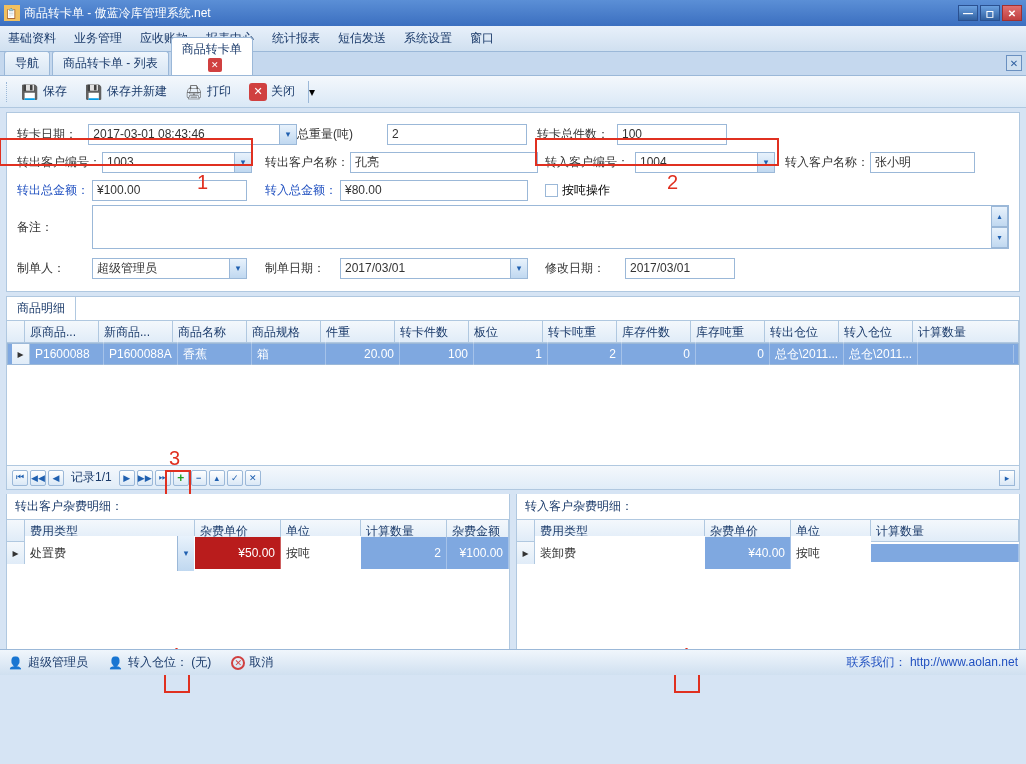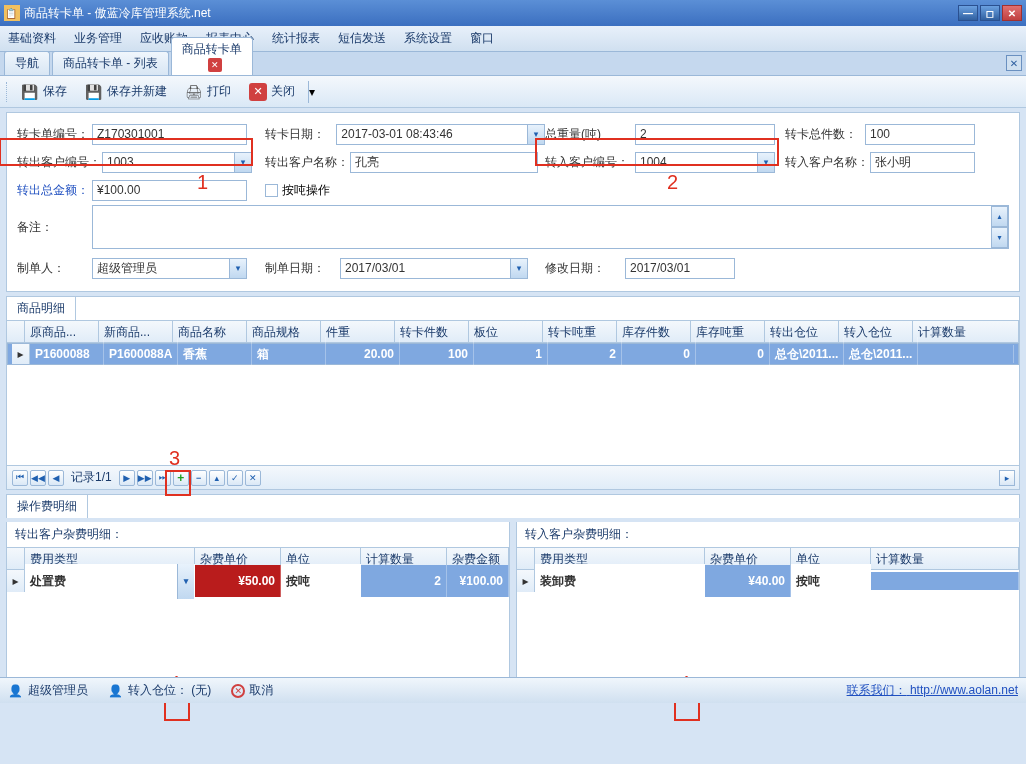--- a/index.html
+++ b/index.html
@@ -55,21 +55,21 @@
 .panel-title { display: inline-block; padding: 3px 10px; background: #fff; border: 1px solid #b0c8e0; border-bottom: none; margin-left: -1px; margin-top: -1px; color: #1a3a6a; }
 .panel-body { border-top: 1px solid #b0c8e0; }
 
 
 .grid { width: 100%; }
 .grid-head { display: flex; background: linear-gradient(#f4f8fc, #e0ecf8); border-bottom: 1px solid #b0c8e0; height: 22px; }
 .grid-head .gh { border-right: 1px solid #b0c8e0; padding: 3px 5px; color: #1a3a6a; white-space: nowrap; overflow: hidden; }
 .grid-head .gh:first-child { width: 18px; }
 .grid-row { display: flex; height: 22px; align-items: center; }
 .grid-row.sel { background: #7fa8e0; color: #fff; }
-.grid-row .gc { border-right: 1px solid rgba(255,255,255,0.3); padding: 9px 5px; white-space: nowrap; overflow: hidden; font-weight: bold; }
+.grid-row .gc { border-right: 1px solid rgba(255,255,255,0.3); padding: 9px 5px; white-space: nowrap; overflow: hidden; }
 .grid-row .gc.num { text-align: right; }
 .grid-row .indicator { width: 18px; text-align: center; color: #333; background: linear-gradient(#f4f8fc, #e0ecf8); border-right: 1px solid #b0c8e0; height: 100%; display: flex; align-items: center; justify-content: center; }
 .grid-empty { height: 100px; background: #fff; }
 
 
 .navbar { height: 24px; background: linear-gradient(#f4f8fc, #e0ecf8); border-top: 1px solid #b0c8e0; display: flex; align-items: center; padding: 0 4px; position: relative; }
 .navbtn { width: 16px; height: 16px; margin: 0 1px; background: linear-gradient(#fff, #dae8f6); border: 1px solid #9bb8d8; display: inline-flex; align-items: center; justify-content: center; font-size: 9px; color: #2060b0; border-radius: 2px; }
 .navbtn.plus { color: #20a020; font-weight: bold; font-size: 12px; }
 .navbtn.minus { color: #2060b0; font-weight: bold; }
 .navbar .rec { margin: 0 6px; color: #1a3a6a; }
@@ -79,21 +79,21 @@
 .fee-split { display: flex; gap: 6px; margin: 0 6px; }
 .fee-panel { flex: 1; background: #fff; border: 1px solid #b0c8e0; border-top: none; display: flex; flex-direction: column; }
 .fee-title { padding: 4px 8px; color: #1a3a6a; background: #fff; border-bottom: 1px solid #b0c8e0; }
 .fee-panel .navbar .hscroll { flex: 1; height: 16px; background: #e8f0fa; border: 1px solid #b0c8e0; margin: 0 4px; position: relative; border-radius: 2px; }
 .fee-panel .navbar .hscroll .thumb { position: absolute; left: 30%; width: 40%; height: 100%; background: linear-gradient(#dae8f6, #b0c8e0); border-radius: 2px; }
 
 
 .statusbar { position: absolute; bottom: 0; left: 0; right: 0; height: 26px; background: linear-gradient(#f0f6fc, #d0e0f0); border-top: 1px solid #9bb8d8; display: flex; align-items: center; padding: 0 8px; }
 .statusbar .sicon { width: 16px; height: 16px; margin-right: 4px; display: inline-flex; align-items: center; justify-content: center; }
 .statusbar .sitem { display: flex; align-items: center; margin-right: 20px; color: #1a3a6a; }
-.statusbar .link { color: #2050c0; text-decoration: underline; margin-left: auto; }
+.statusbar .link { color: #2050c0; margin-left: auto; }
 .statusbar .cancel-icon { width: 14px; height: 14px; border-radius: 50%; border: 2px solid #d04040; color: #d04040; display: inline-flex; align-items: center; justify-content: center; font-size: 9px; margin-right: 4px; }
 
 .container { position: relative; }
 </style>
 </head>
 <body>
 
 <div class="container">
 
 <div class="titlebar">
@@ -146,26 +146,20 @@
   <div class="tb-btn">
     <span class="tb-icon close">✕</span>
     <span>关闭</span>
   </div>
   <div class="toolbar-end">▾</div>
 </div>
 
 <div class="form-area" style="position:relative">
 
   <div class="form-row">
-    <div class="fld" style="width:248px">
-          <span class="lbl">转卡单编号：</span>
-      <div class="inp" style="width:155px">
-            <span>Z170301001</span>
-          </div>
-        </div>
     <div class="fld" style="width:280px">
           <span class="lbl">转卡日期：</span>
       <div class="date" style="width:219px">
             <span>2017-03-01  08:43:46</span>
             <span class="drop">▾</span>
           </div>
         </div>
     <div class="fld" style="width:240px">
           <span class="lbl" style="width:90px">总重量(吨)</span>
       <div class="inp" style="width:140px">
@@ -207,20 +201,26 @@
             <span>张小明</span>
           </div>
         </div>
   </div>
 
   <div class="form-row">
     <div class="fld" style="width:248px">
           <span class="lbl blue">转出总金额：</span>
       <div class="inp" style="width:155px">
             <span>¥100.00</span>
+          </div>
+        </div>
+    <div class="fld" style="width:280px">
+          <span class="lbl blue">转入总金额：</span>
+      <div class="inp" style="width:188px">
+            <span>¥80.00</span>
           </div>
         </div>
     <div class="fld">
           <span class="chk"></span>
           <span>按吨操作</span>
         </div>
   </div>
 
   <div class="form-row" style="height:48px;align-items:flex-start">
     <span class="lbl" style="padding-top:14px">备注：</span>
@@ -312,23 +312,20 @@
       <span class="navbtn">▴</span>
       <span class="navbtn">✓</span>
       <span class="navbtn">✕</span>
       <span class="rscroll">▸</span>
     </div>
   </div>
   <div class="redbox" style="left:158px;top:173px;width:26px;height:26px"></div>
   <div class="rednum" style="left:162px;top:150px">3</div>
 </div>
 
-<div class="panel" style="border-bottom:none">
-  <div class="panel-title">操作费明细</div>
-</div>
 <div class="fee-split">
 
   <div class="fee-panel" style="position:relative">
     <div class="fee-title">转出客户杂费明细：</div>
     <div class="grid">
       <div class="grid-head">
         <div class="gh"></div>
         <div class="gh" style="width:170px">费用类型</div>
         <div class="gh" style="width:86px">杂费单价</div>
         <div class="gh" style="width:80px">单位</div>

